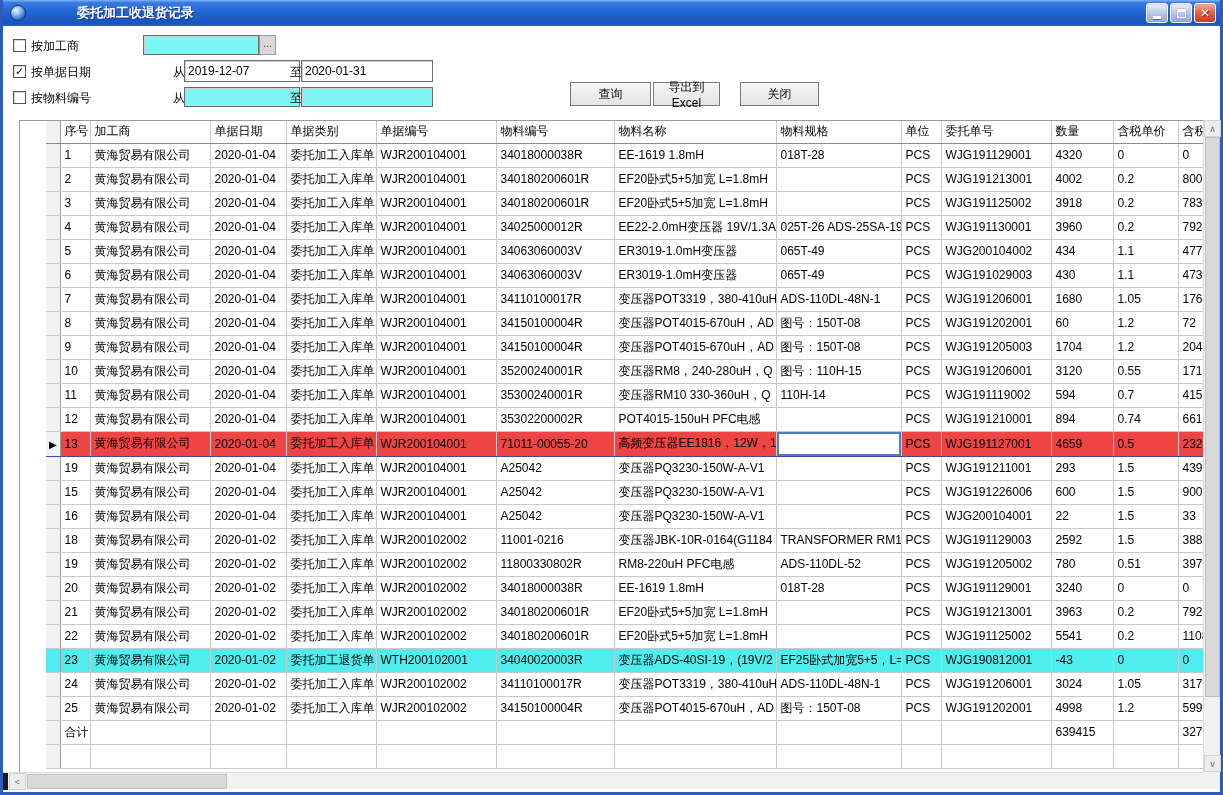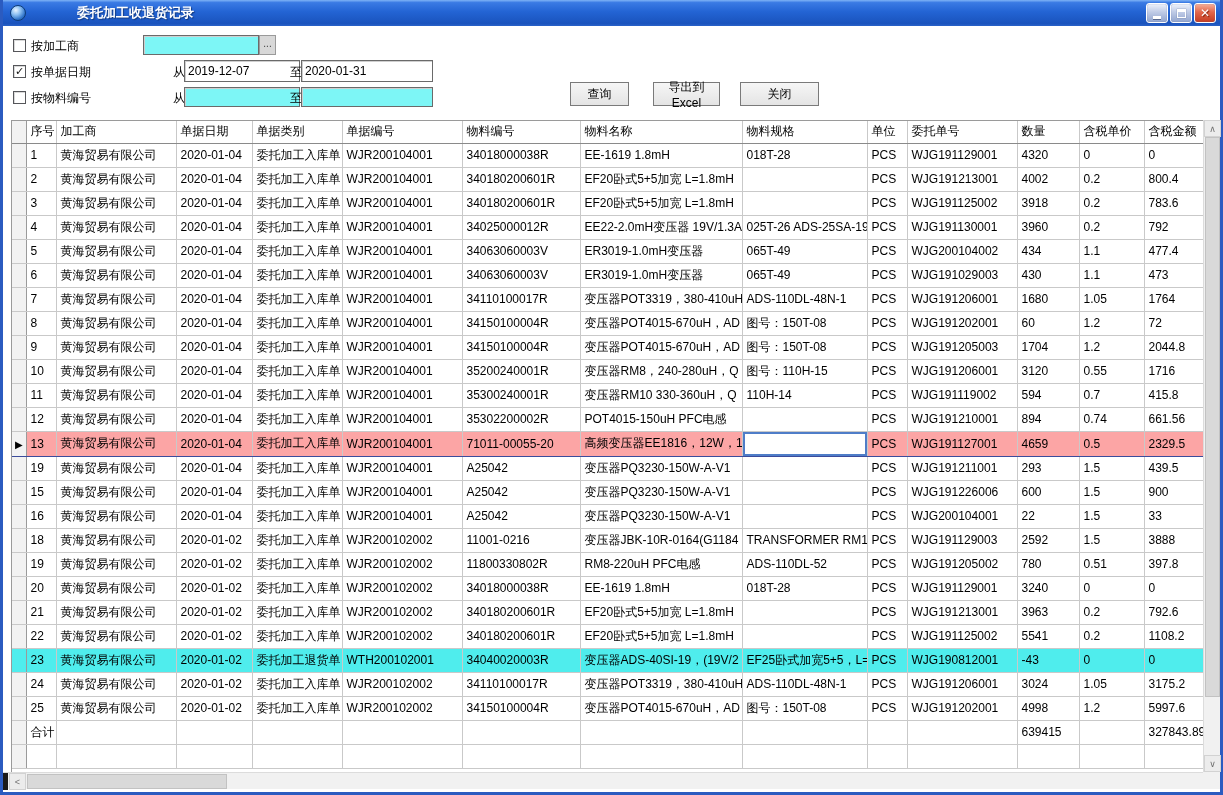--- a/index.html
+++ b/index.html
@@ -40,30 +40,30 @@
   .field { position:absolute; border:1px solid #6a6a6a; background:#fff; font-family:inherit;
     font-size:12px; padding:1px 3px; box-shadow:inset 1px 1px 0 #cfcfcf; }
   .field.cyan { background:#7df6f6; }
   .browse-btn { position:absolute; width:17px; height:20px; background:#d8d8d8;
     border:1px solid #9a9a9a; font-size:10px; color:#444; text-align:center; line-height:16px; }
   .pushbtn { position:absolute; height:24px; background:linear-gradient(180deg,#f6f6f6,#e4e4e4);
     border:1px solid #7a7a7a; font-size:12px; text-align:center; padding:0 6px;
     display:flex; align-items:center; justify-content:center; }
 
   
-  .grid-wrap { position:absolute; top:94px; left:8px; width:1200px; height:652px;
-    overflow:hidden; border-top:1px solid #9a9a9a; border-left:1px solid #9a9a9a; }
+  .grid-wrap { position:absolute; top:94px; left:16px; width:1200px; height:652px;
+    overflow:hidden; border-top:1px solid #9a9a9a; border-left:1px solid #9a9a9a;padding-left:26px; }
   table.grid { border-collapse:collapse; table-layout:fixed; width:1200px; }
   .grid th, .grid td { border-right:1px solid #c9c9c9; border-bottom:1px solid #c9c9c9;
     padding:0 4px; white-space:nowrap; overflow:hidden; font-weight:normal;
     text-align:left; font-size:12px; height:24px; }
   .grid thead th { height:22px; border-bottom:1px solid #8a8a8a; background:#fff; }
   .grid td.ind, .grid th.ind { background:#f2f2f2; border-right:1px solid #9a9a9a; padding:0; text-align:center; }
   .grid tr.return td { background:#4feded; }
-  .grid tr.selected td { background:#fca5a5; border-top:1px solid #3b4b9b; border-bottom:1px solid #3b4b9b; }
+  .grid tr.selected td { background:#ef4444; border-top:1px solid #3b4b9b; border-bottom:1px solid #3b4b9b; }
   .grid tr.selected td.ind { background:#f2f2f2; }
   .arrow-current { font-size:10px; color:#000; }
   td.edit-cell { padding:0; }
   .cell-editor { width:100%; height:24px; border:2px solid #4f7dc8; background:#fff;
     font-family:inherit; font-size:12px; padding:0 2px; display:block; }
 
   
   .vscroll { position:absolute; top:94px; right:0; width:17px; height:652px;
     background:#f1f1f1; border-left:1px solid #dcdcdc; }
   .vscroll .sbtn { position:absolute; left:0; width:17px; height:17px; background:#ececec;
@@ -115,21 +115,21 @@
     <div class="flabel" style="left:287px; top:38px;">至</div>
     <input class="field" style="left: 298px; top: 34px; width: 132px; height: 22px;" value="2020-01-31">
 
     <div class="checkbox" style="left:10px; top:65px;"></div>
     <div class="flabel" style="left:28px; top:64px;">按物料编号</div>
     <div class="flabel" style="left:170px; top:64px;">从</div>
     <input class="field cyan" style="left: 181px; top: 61px; width: 116px; height: 20px;" value="">
     <div class="flabel" style="left:287px; top:64px;">至</div>
     <input class="field cyan" style="left: 298px; top: 61px; width: 132px; height: 20px;" value="">
 
-    <div class="pushbtn" style="left:567px; top:56px; width:59px;">查询</div>
+    <div class="pushbtn" style="left:567px; top:56px; width:81px;">查询</div>
     <div class="pushbtn" style="left:650px; top:56px; width:67px;">导出到Excel</div>
     <div class="pushbtn" style="left:737px; top:56px; width:79px;font-family:Liberation Serif, serif;">关闭</div>
 
     <div class="grid-wrap">
       <table class="grid">
         <colgroup id="grid-colgroup">
             <col style="width: 14px;">
             <col style="width: 30px;">
             <col style="width: 120px;">
             <col style="width: 76px;">

